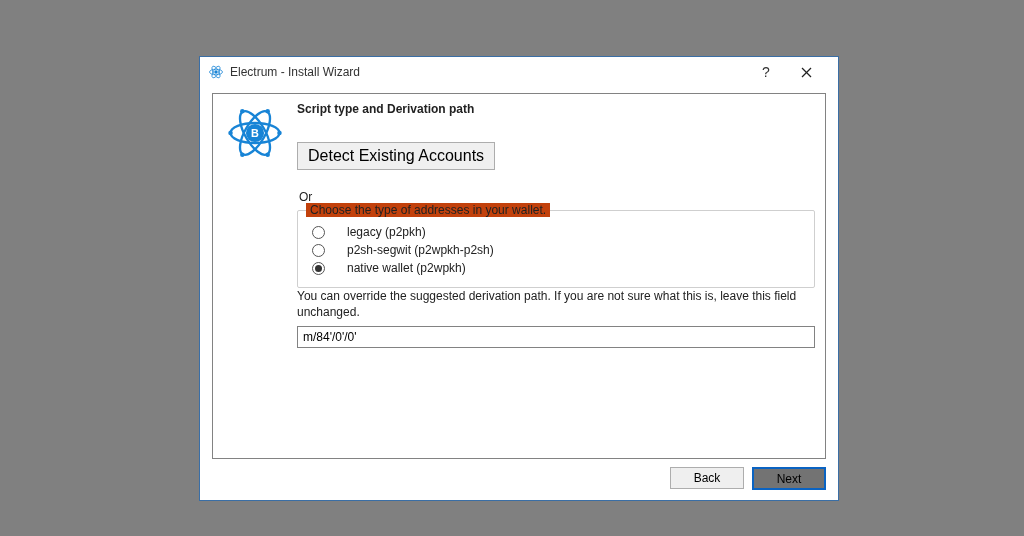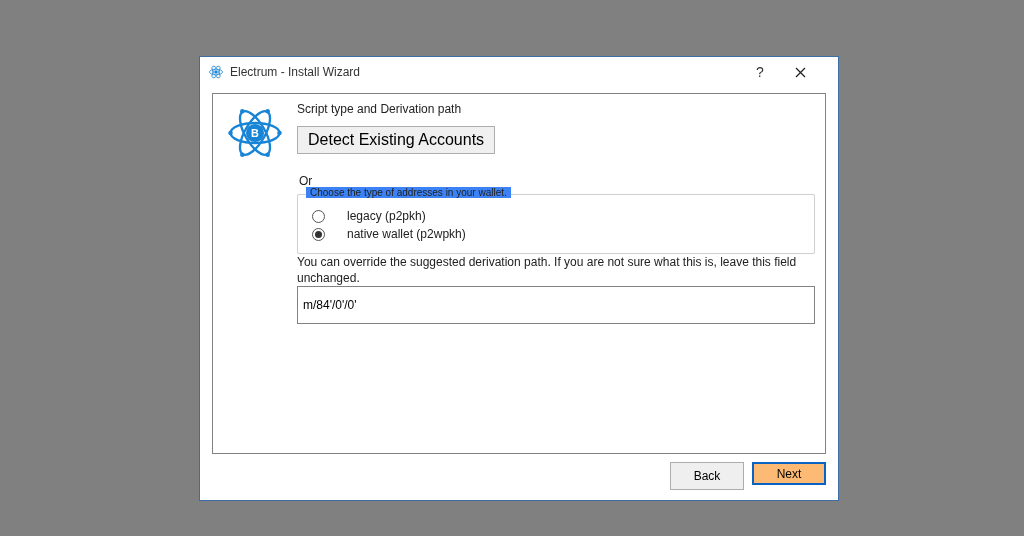--- a/index.html
+++ b/index.html
@@ -21,21 +21,21 @@
     height: 445px;
     background: #ffffff;
     border: 1px solid #3a6ea5;
     display: flex;
     flex-direction: column;
   }
   .titlebar {
     height: 30px;
     display: flex;
     align-items: center;
-    padding: 0 18px 0 8px;
+    padding: 0 12px 0 8px;
     background: #ffffff;
   }
   .titlebar .title {
     flex: 1;
     color: #333;
     font-size: 12px;
     display: flex;
     align-items: center;
     gap: 6px;
   }
@@ -73,23 +73,23 @@
     justify-content: center;
     padding-top: 2px;
   }
   .content-col {
     flex: 1;
     display: flex;
     flex-direction: column;
     color: #222;
   }
   .heading {
-    font-weight: normal;
-    font-size: 12px;
-    margin-bottom: 10px;
+    font-weight: bold;
+    font-size: 12px;
+    margin-bottom: 26px;
   }
   .detect-btn {
     display: inline-block;
     background: #f0f0f0;
     border: 1px solid #adadad;
     padding: 4px 10px;
     font-size: 16px;
     font-family: inherit;
     cursor: default;
     align-self: flex-start;
@@ -101,23 +101,23 @@
     border: 1px solid #cfcfcf;
     border-radius: 2px;
     padding: 10px 10px 8px 10px;
     margin-top: 2px;
     position: relative;
   }
   .groupbox-title {
     position: absolute;
     top: -8px;
     left: 8px;
-    background: #3b82f6;
+    background: #c2410c;
     padding: 0 4px;
-    font-size: 10px;
+    font-size: 12px;
   }
   .radio-row {
     display: flex;
     align-items: center;
     gap: 22px;
     margin: 4px 0;
     padding-left: 4px;
   }
   .radio-circle {
     width: 13px;
@@ -136,45 +136,46 @@
     background: #333;
     border-radius: 50%;
     display: block;
   }
   .hint {
     margin-top: 0;
     line-height: 1.35;
   }
   .path-input {
     width: 100%;
+    margin-top: 6px;
     border: 1px solid #828282;
-    padding: 11px 5px;
+    padding: 3px 5px;
     font-size: 12px;
     font-family: inherit;
     outline: none;
     background: #fff;
   }
   .footer {
     display: flex;
     justify-content: flex-end;
     gap: 8px;
     padding-top: 8px;
   }
   .footer-btn {
     width: 74px;
-    height: 28px;
+    height: 22px;
     font-size: 12px;
     font-family: inherit;
     background: #efefef;
     border: 1px solid #adadad;
     cursor: default;
   }
   .footer-btn.primary {
     border: 2px solid #0a63c2;
-    background: #fdba74;
+    background: #737373;
     height: 23px;
   }
   .app-icon svg { display:block; }
   .logo-col svg { display:block; }
 </style>
 </head>
 <body>
 
 <div class="window">
   <div class="titlebar">
@@ -232,20 +233,24 @@
         <div class="or-label">Or</div>
 
         <div class="groupbox">
           <div class="groupbox-title">Choose the type of addresses in your wallet.</div>
 
           <div class="radio-row">
             <span class="radio-circle"></span>
             <span>legacy (p2pkh)</span>
           </div>
           <div class="radio-row">
+            <span class="radio-circle"></span>
+            <span>p2sh-segwit (p2wpkh-p2sh)</span>
+          </div>
+          <div class="radio-row">
             <span class="radio-circle selected"></span>
             <span>native wallet (p2wpkh)</span>
           </div>
         </div>
 
         <div class="hint">You can override the suggested derivation path. If you are not sure what this is, leave this field unchanged.</div>
 
         <input class="path-input" type="text" value="m/84'/0'/0'" style="">
       </div>
     </div>

